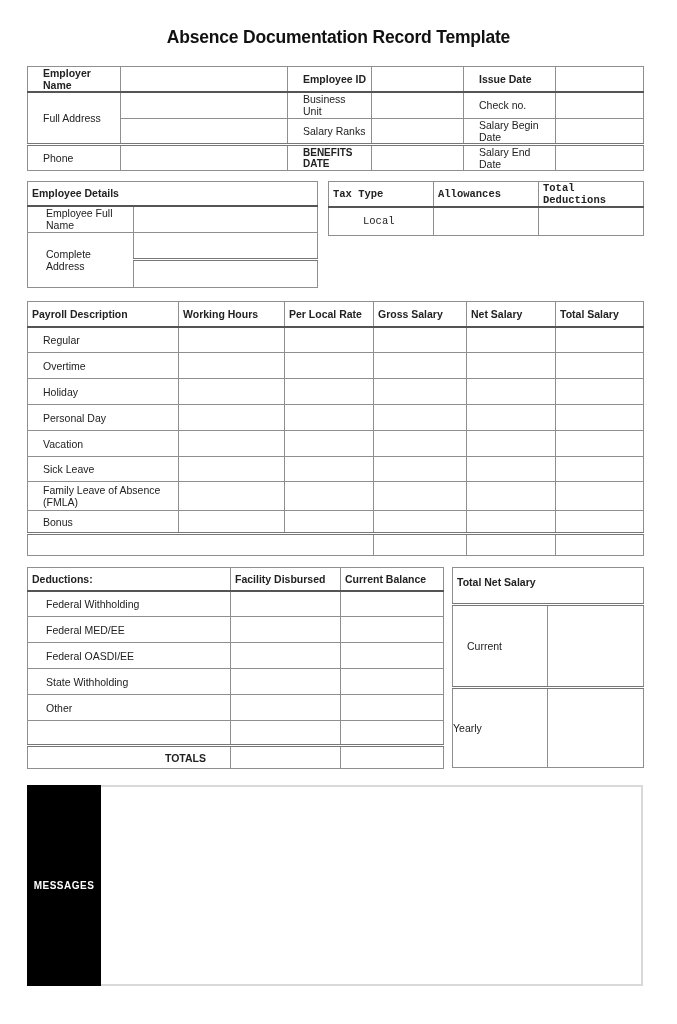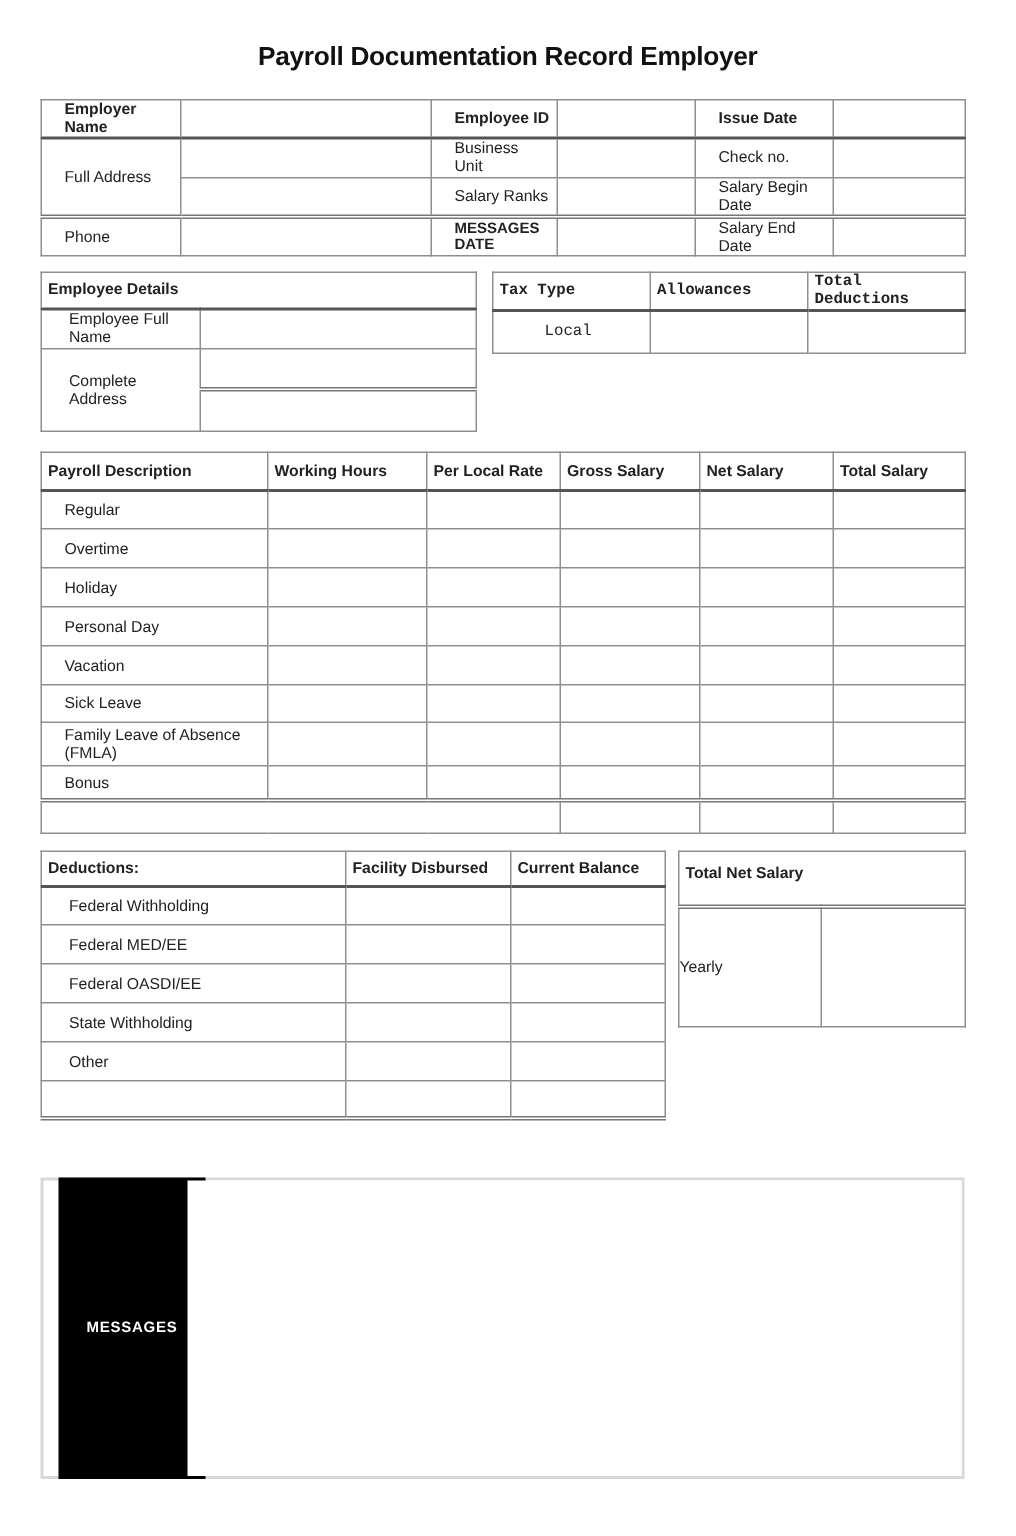--- a/index.html
+++ b/index.html
@@ -32,33 +32,33 @@
   #tax-table        { left:328px; top:181px; width:315px;font-family:Liberation Mono, monospace; }
   #payroll-table    { left:27px;  top:301px; width:616px; }
   #deductions-table { left:27px;  top:567px; width:416px; }
   #total-net-table  { left:452px; top:567px; width:191px; }
 
   .messages-panel {
     position:absolute; left:27px; top:785px; width:616px; height:201px;
     background:#fff; border:2px solid #d9d9d9;
   }
   .messages-sidebar {
-    position:absolute; left:-2px; top:-2px; width:98px; height:201px;
-    background:#000; display:flex; align-items:center; justify-content:center;margin-left:12px;
+    position:absolute; left:-2px; top:-2px; width:74px; height:201px;
+    background:#000; display:flex; align-items:center; justify-content:center;
   }
   .messages-sidebar span {
     color:#fff; font-size:10px; font-weight:bold; letter-spacing:0.5px;
   }
 </style>
 </head>
 <body>
 
 <div class="doc">
 
-  <div class="page-title">Payroll Documentation Record Employer</div>
+  <div class="page-title">Absence Documentation Record Template</div>
 
   <table id="top-table" class="outer">
     <colgroup>
         <col style="width:93px">
         <col style="width:167px">
         <col style="width:84px">
         <col style="width:92px">
         <col style="width:92px">
         <col style="width:88px">
       </colgroup>
@@ -82,21 +82,21 @@
     <tr style="height:26px">
       <td class="dblb"></td>
       <td class="lbl dblb">Salary Ranks</td>
       <td class="dblb"></td>
       <td class="lbl dblb">Salary Begin Date</td>
       <td class="dblb"></td>
     </tr>
     <tr style="height:25px">
       <td class="lbl">Phone</td>
       <td></td>
-      <td class="bold lbl" style="font-size:10px;">MESSAGES DATE</td>
+      <td class="bold lbl" style="font-size:10px;">BENEFITS DATE</td>
       <td></td>
       <td class="lbl">Salary End Date</td>
       <td></td>
     </tr>
   </tbody>
     </table>
 
   <table id="employee-details" class="outer">
     <colgroup>
         <col style="width:106px">
@@ -266,31 +266,40 @@
     <tr style="height:26px">
       <td class="lbl" style="padding-left:18px">Other</td>
       <td></td>
           <td></td>
     </tr>
     <tr style="height:25px">
       <td class="dblb"></td>
       <td class="dblb"></td>
           <td class="dblb"></td>
     </tr>
+    <tr style="height:23px">
+      <td class="totals-cell">TOTALS</td>
+      <td></td>
+          <td></td>
+    </tr>
   </tbody>
     </table>
 
   <table id="total-net-table" class="outer">
     <colgroup>
         <col style="width:95px">
         <col style="width:96px">
       </colgroup>
     <tbody>
         <tr style="height:37px">
       <td colspan="2" class="bold ctr dblb" style="vertical-align:top; padding-top:8px;">Total Net Salary</td>
+    </tr>
+    <tr style="height:83px">
+      <td class="lbl dblb" style="padding-left:14px">Current</td>
+      <td class="dblb"></td>
     </tr>
     <tr style="height:80px">
       <td class="lbl" style="padding-left:0">Yearly</td>
       <td></td>
     </tr>
   </tbody>
     </table>
 
   <div class="messages-panel">
     <div class="messages-sidebar">

